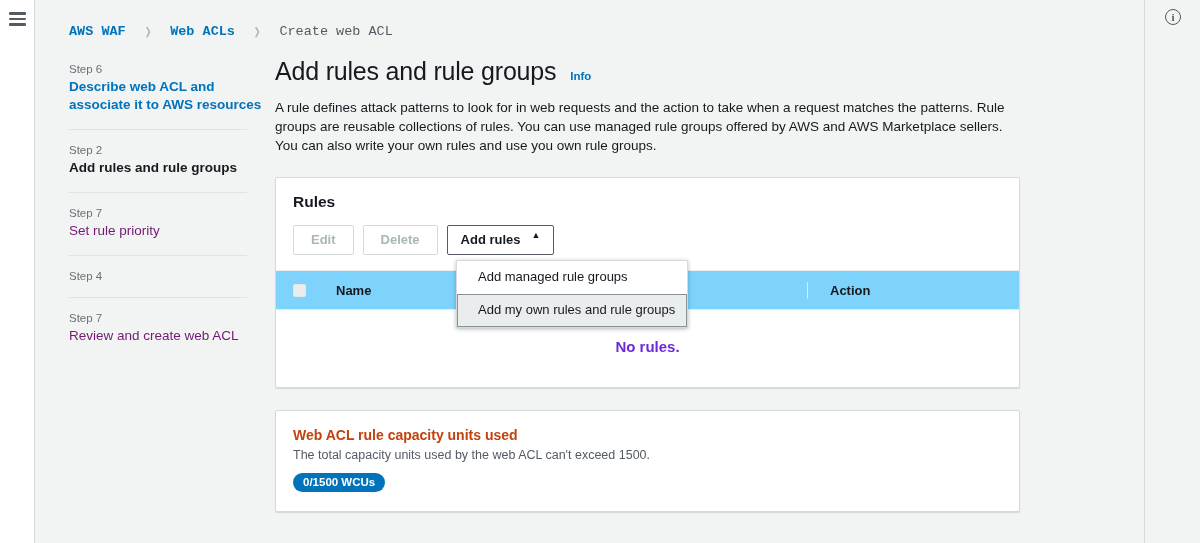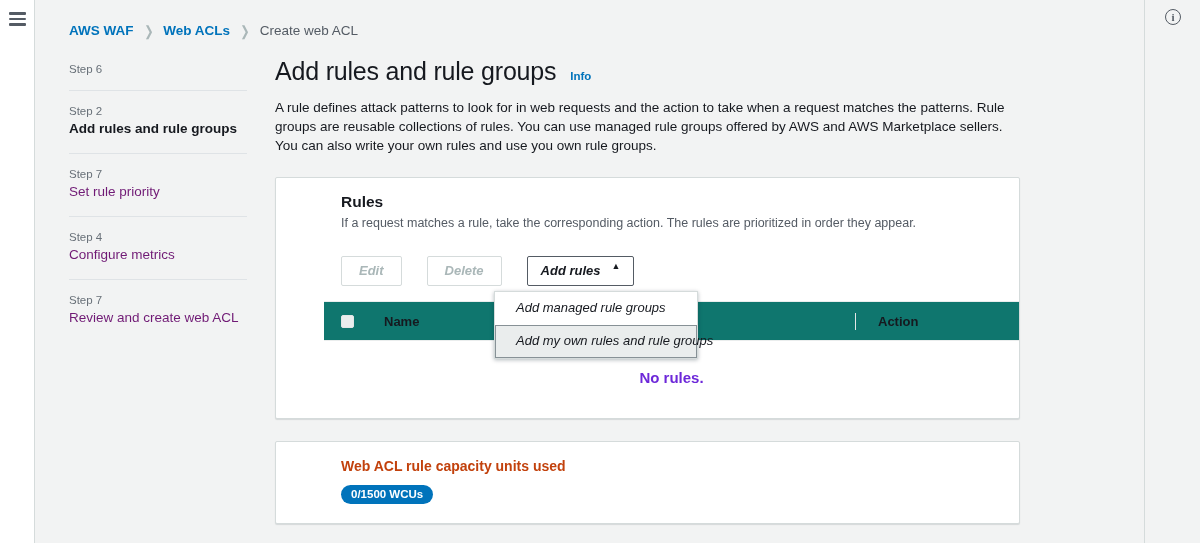--- a/index.html
+++ b/index.html
@@ -45,22 +45,23 @@
     width: 16px; height: 16px; border-radius: 50%;
     border: 1.4px solid #545b64;
     color: #545b64; font-size: 11px; font-weight: bold;
     display: flex; align-items: center; justify-content: center;
     line-height: 1; cursor: pointer; font-family: "Liberation Serif", serif;
   }
 
   
   .breadcrumb {
     position: absolute; left: 34px; top: 23px;
-    display: flex; align-items: flex-start; gap: 9px;
+    display: flex; align-items: center; gap: 18px;
     font-size: 13.5px;
+    font-family: Liberation Mono, monospace;
   }
   .crumb-link { color: #0073bb; cursor: pointer; font-weight: 600; }
   .crumb-current { color: #545b64; }
   .crumb-sep {
     color: #aab7b8; font-size: 14px; font-weight: 400;
     transform: scaleX(0.8); user-select: none;
   }
 
   
   .content { position: absolute; left: 0; top: 52px; right: 56px; bottom: 0; display: flex; }
@@ -84,65 +85,64 @@
     margin-top: 12px; font-size: 13.5px; line-height: 19px;
     color: #16191f; max-width: 737px;
   }
 
   
   .card {
     margin-top: 22px; background: #ffffff;
     border: 1px solid #d5dbdb; border-radius: 2px;
     box-shadow: 0 1px 1px rgba(0,28,36,0.12);
     position: relative;
-    padding-left: 48px;
   }
   .card-pad { padding: 15px 17px 0 17px; }
   .card-title { font-size: 15.5px; font-weight: bold; color: #16191f; }
   .card-sub { margin-top: 5px; font-size: 12.5px; color: #545b64; }
 
   
-  .btn-row { display: flex; gap: 25px; margin-top: 26px; padding-bottom: 15px; position: relative; font-style: italic; }
+  .btn-row { display: flex; gap: 9px; margin-top: 14px; padding-bottom: 15px; position: relative; }
   .btn {
     font-family: "Liberation Sans", sans-serif;
     font-size: 13px; font-weight: bold;
     padding: 5px 17px; border-radius: 2px; background: #ffffff;
     line-height: 18px; white-space: nowrap;
   }
   .btn.disabled { border: 1px solid #d5dbdb; color: #aab7b8; cursor: default; }
   .btn.primary-outline {
     border: 1px solid #545b64; color: #16191f; cursor: pointer;
     display: flex; align-items: flex-start; gap: 11px; padding: 5px 13px;
   }
   .caret-up { font-size: 9px; color: #16191f; line-height: 1; }
 
   
   .dropdown {
-    position: absolute; left: 153px; top: 35px;
-    width: 204px; background: #ffffff;
+    position: absolute; left: 163px; top: 35px;
+    width: 232px; background: #ffffff;
     border: 1px solid #d5dbdb;
     box-shadow: 0 1px 4px rgba(0,28,36,0.30);
     z-index: 50;
   }
   .dd-item {
     font-size: 13px; color: #16191f; padding: 7px 13px 8px 21px;
     cursor: pointer; line-height: 18px; white-space: nowrap;
   }
   .dd-item.hover {
     background: #eaeded;
     border: 1px solid #879196;
     padding: 6px 12px 7px 20px;
     text-align: right;
   }
 
   
   .tbl-head {
     display: flex; align-items: center;
     border-top: 1px solid #eaeded; border-bottom: 1px solid #eaeded;
-    background: #0f766e; height: 40px; padding: 0 17px;
+    background: #7dd3fc; height: 40px; padding: 0 17px;
   }
   .th-check { width: 43px; display: flex; align-items: center; }
   .chk {
     width: 13px; height: 13px; background: #eaeded;
     border: 1px solid #e3e6e6; border-radius: 2px;
   }
   .col-div { width: 1px; height: 17px; background: #e3e6e6; margin-right: 22px; }
   .th { font-size: 13px; font-weight: bold; color: #16191f; }
   .th-name { width: 471px; }
   .tbl-empty { padding: 28px 0 32px 0; text-align: center; }
@@ -182,38 +182,38 @@
       <span class="crumb-sep">❯</span>
       <span class="crumb-current">Create web ACL</span>
     </div>
 
     <div class="content">
 
       <div class="steps">
 
         <div class="step done">
           <div class="step-num">Step 6</div>
+          <div class="step-title">Describe web ACL and associate it to AWS resources</div>
         </div>
         <div class="step-sep"></div>
 
         <div class="step active">
           <div class="step-num">Step 2</div>
           <div class="step-title">Add rules and rule groups</div>
         </div>
         <div class="step-sep"></div>
 
         <div class="step todo">
           <div class="step-num">Step 7</div>
           <div class="step-title">Set rule priority</div>
         </div>
         <div class="step-sep"></div>
 
         <div class="step todo">
           <div class="step-num">Step 4</div>
-          <div class="step-title">Configure metrics</div>
         </div>
         <div class="step-sep"></div>
 
         <div class="step todo">
           <div class="step-num">Step 7</div>
           <div class="step-title">Review and create web ACL</div>
         </div>
 
       </div>
 
@@ -222,21 +222,20 @@
         <div class="page-title-row">
           <div class="page-title">Add rules and rule groups</div>
           <div class="info-link">Info</div>
         </div>
 
         <div class="page-desc">A rule defines attack patterns to look for in web requests and the action to take when a request matches the patterns. Rule groups are reusable collections of rules. You can use managed rule groups offered by AWS and AWS Marketplace sellers. You can also write your own rules and use you own rule groups.</div>
 
         <div class="card">
           <div class="card-pad">
             <div class="card-title">Rules</div>
-            <div class="card-sub">If a request matches a rule, take the corresponding action. The rules are prioritized in order they appear.</div>
 
             <div class="btn-row">
               <div class="btn disabled">Edit</div>
               <div class="btn disabled">Delete</div>
               <div class="btn primary-outline">
                 <span>Add rules</span>
                 <span class="caret-up">▲</span>
               </div>
 
               <div class="dropdown">
@@ -256,20 +255,21 @@
           </div>
 
           <div class="tbl-empty">
             <div class="empty-title">No rules.</div>
           </div>
         </div>
 
         <div class="card">
           <div class="wcu-pad">
             <div class="wcu-title">Web ACL rule capacity units used</div>
+            <div class="wcu-sub">The total capacity units used by the web ACL can't exceed 1500.</div>
             <div class="badge">0/1500 WCUs</div>
           </div>
         </div>
 
       </div>
     </div>
 
     <div class="right-rail">
       <div class="info-circle">i</div>
     </div>

